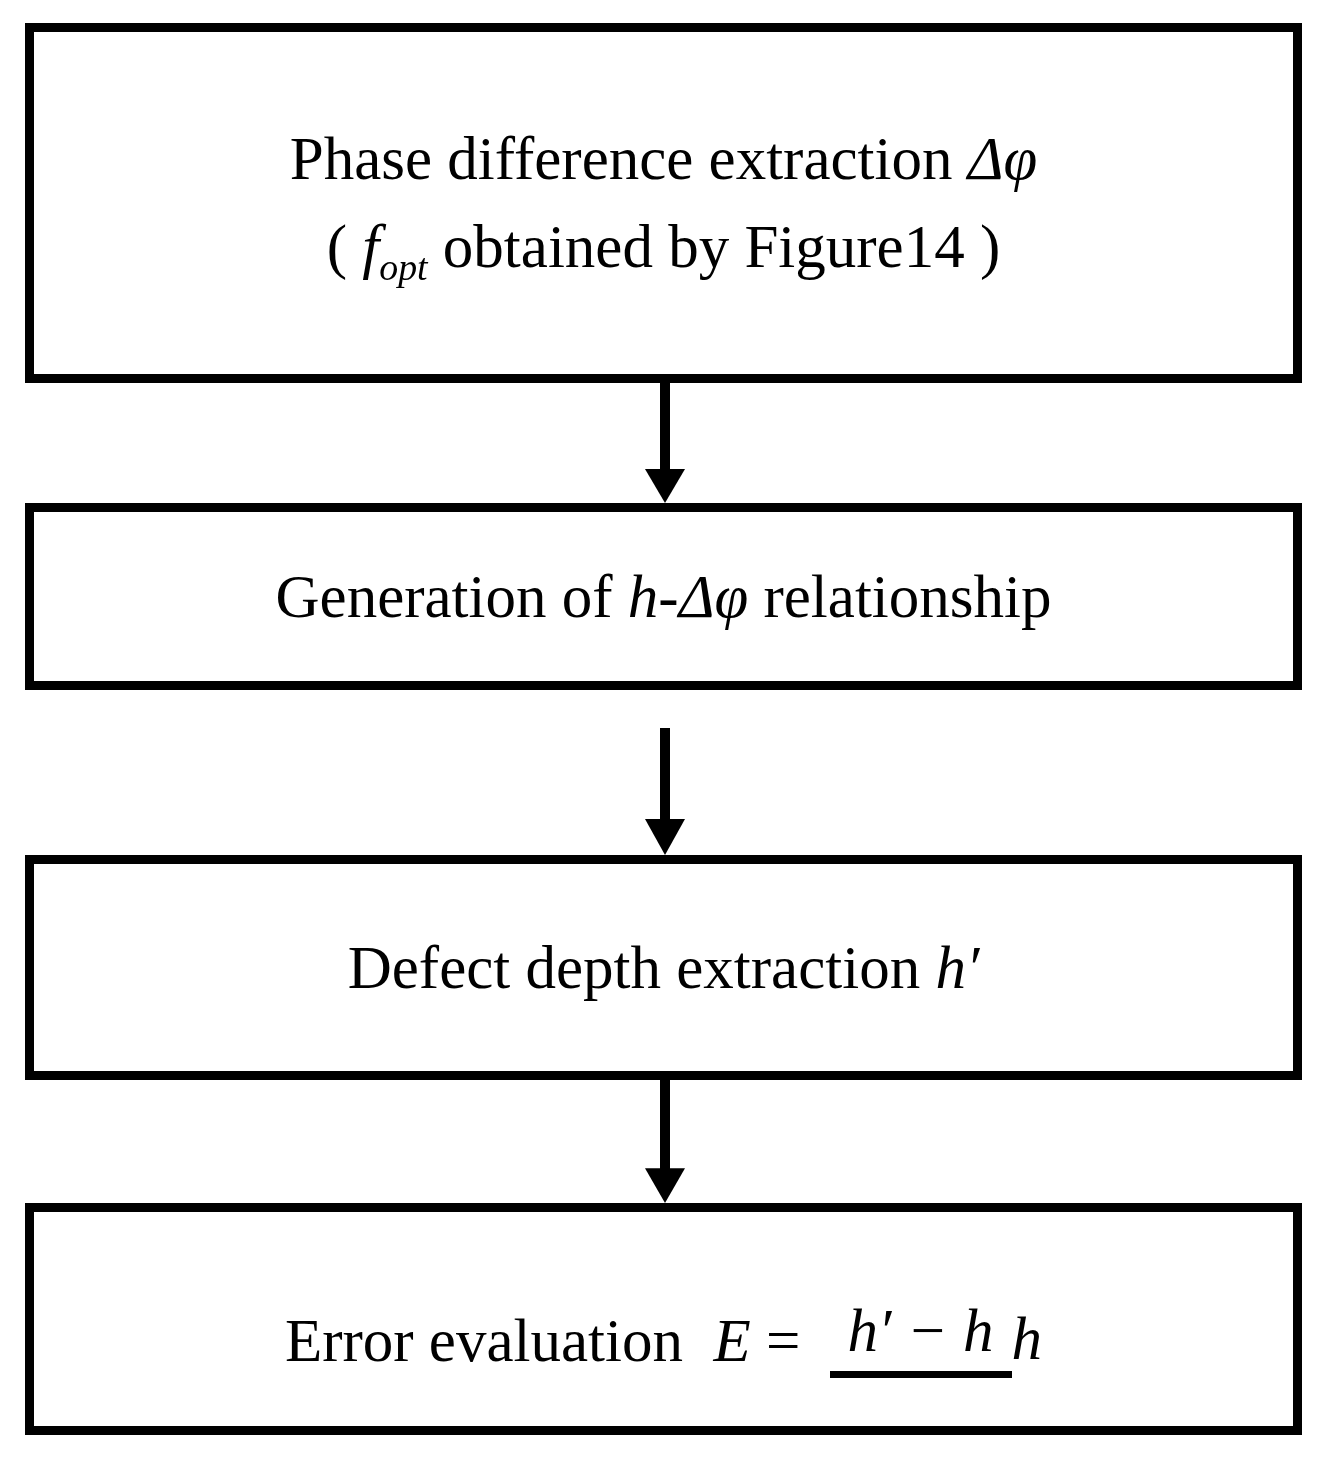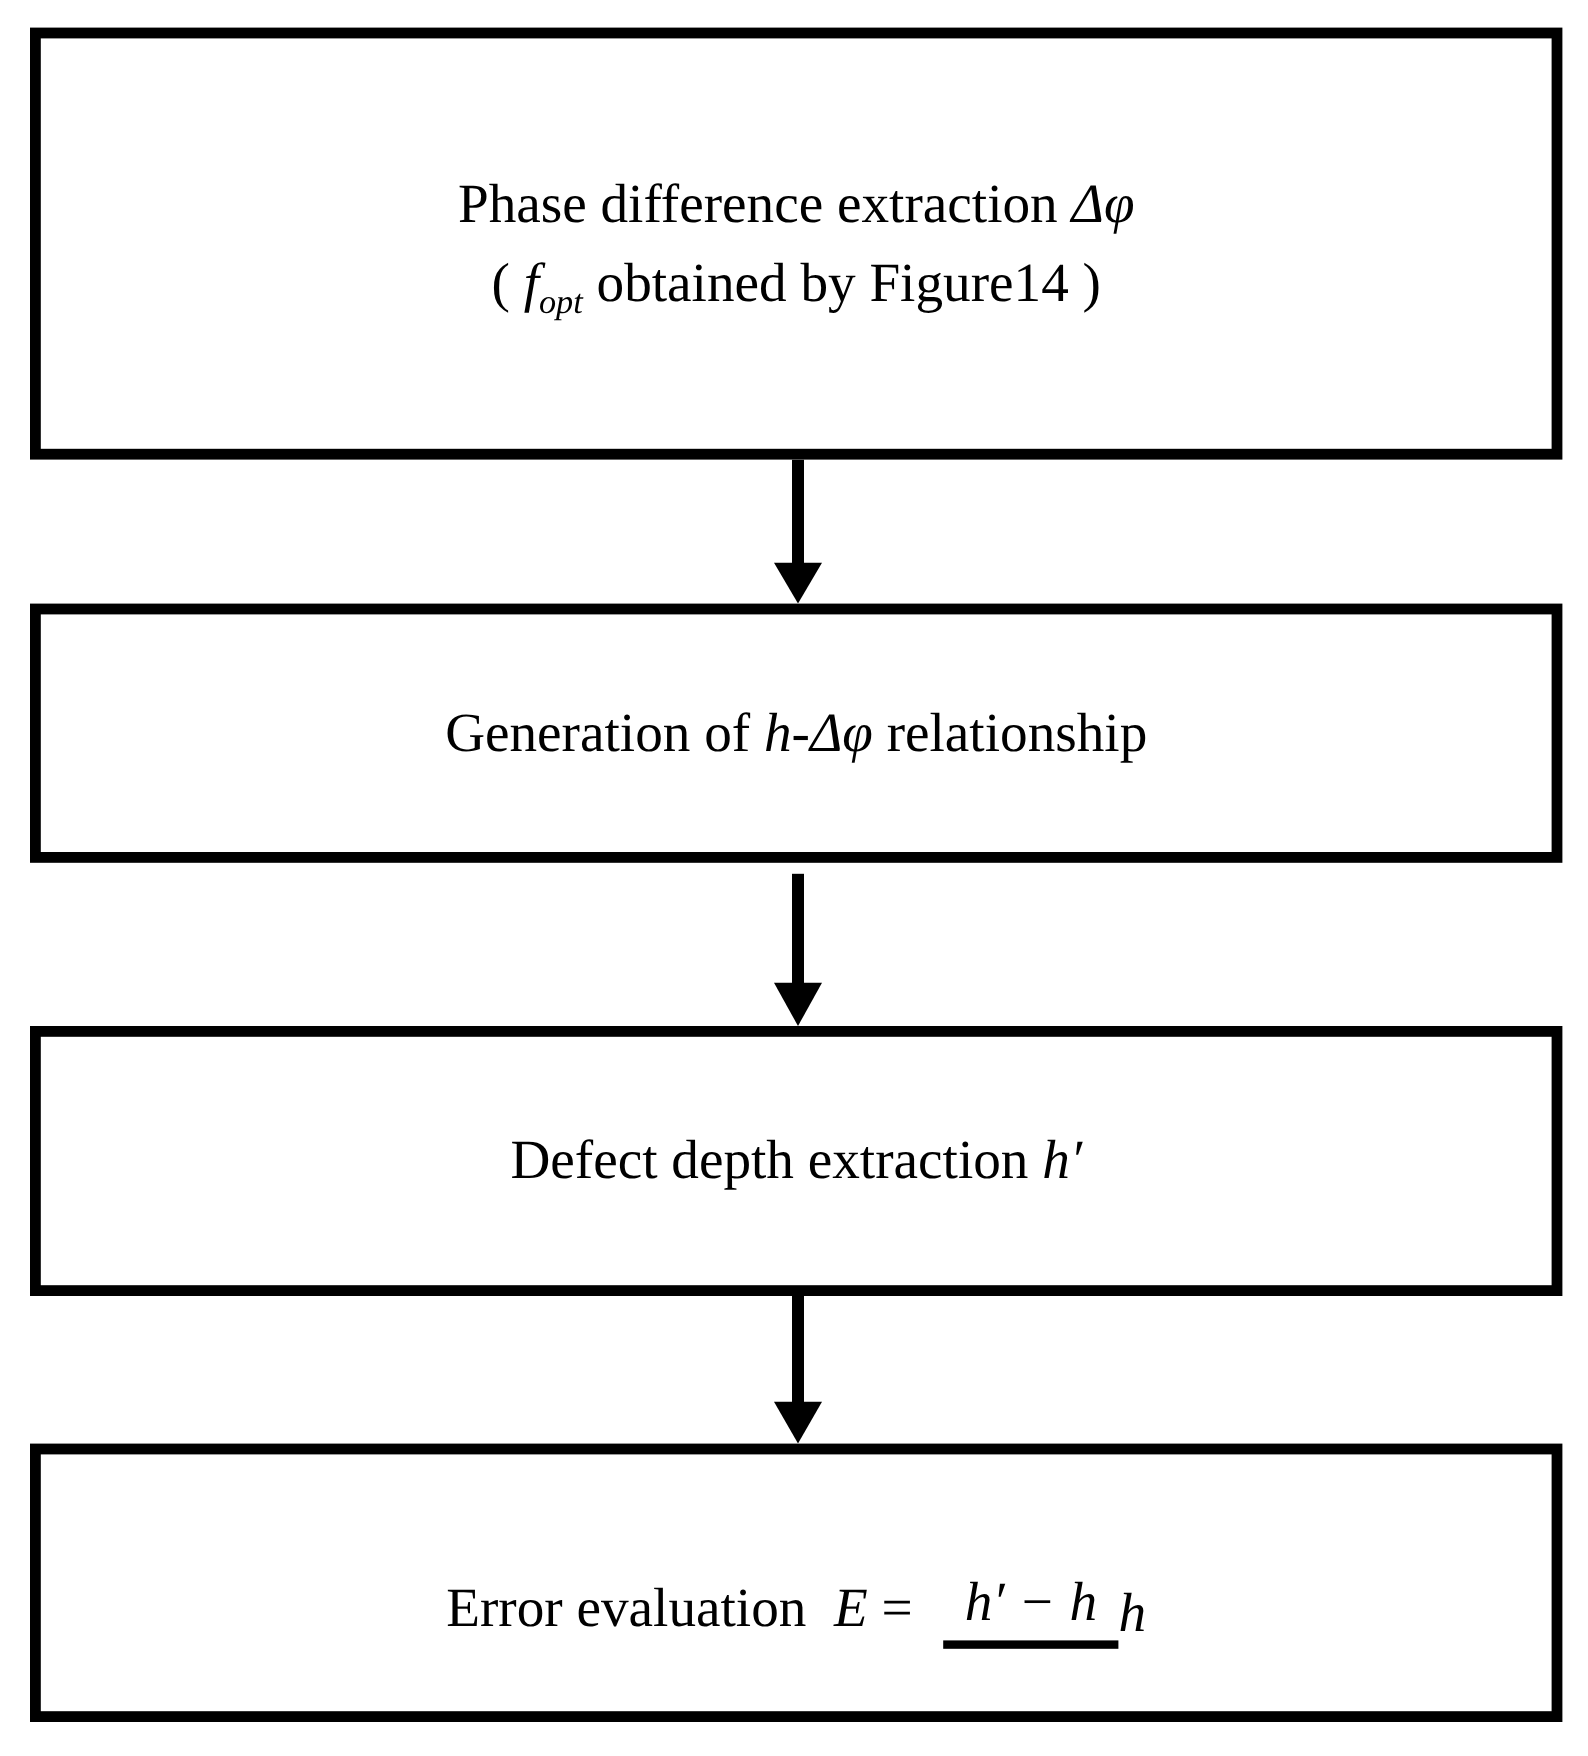--- a/index.html
+++ b/index.html
@@ -19,25 +19,25 @@
     left: 25px;
     width: 1277px;
     box-sizing: border-box;
     border: 9px solid #000000;
     background: #ffffff;
     display: flex;
     flex-direction: column;
     align-items: center;
     justify-content: center;
     text-align: center;
-    font-size: 46px;
+    font-size: 61px;
     line-height: 1.44;
   }
   #box-1 { top: 23px;   height: 360px; }
-  #box-2 { top: 503px;  height: 216px; }
+  #box-2 { top: 503px;  height: 187px; }
   #box-3 { top: 855px;  height: 225px; }
   #box-4 { top: 1203px; height: 232px; }
 
   .arrow {
     position: absolute;
     left: 644px;
     width: 42px;
   }
   #arrow-1 { top: 383px; height: 120px; }
   #arrow-2 { top: 728px; height: 127px; }
@@ -47,21 +47,21 @@
   .it { font-style: italic; }
   sub.it {
     font-size: 0.62em;
     vertical-align: -0.35em;
     line-height: 0;
   }
   .line { white-space: pre; }
 
   .equation {
     display: inline-flex;
-    align-items: flex-end;
+    align-items: flex-start;
     white-space: pre;
     margin-top: 43px;
   }
   .frac {
     display: inline-flex;
     align-items: center;
     margin-left: 14px;
     line-height: 1.12;
     vertical-align: middle;
   }

